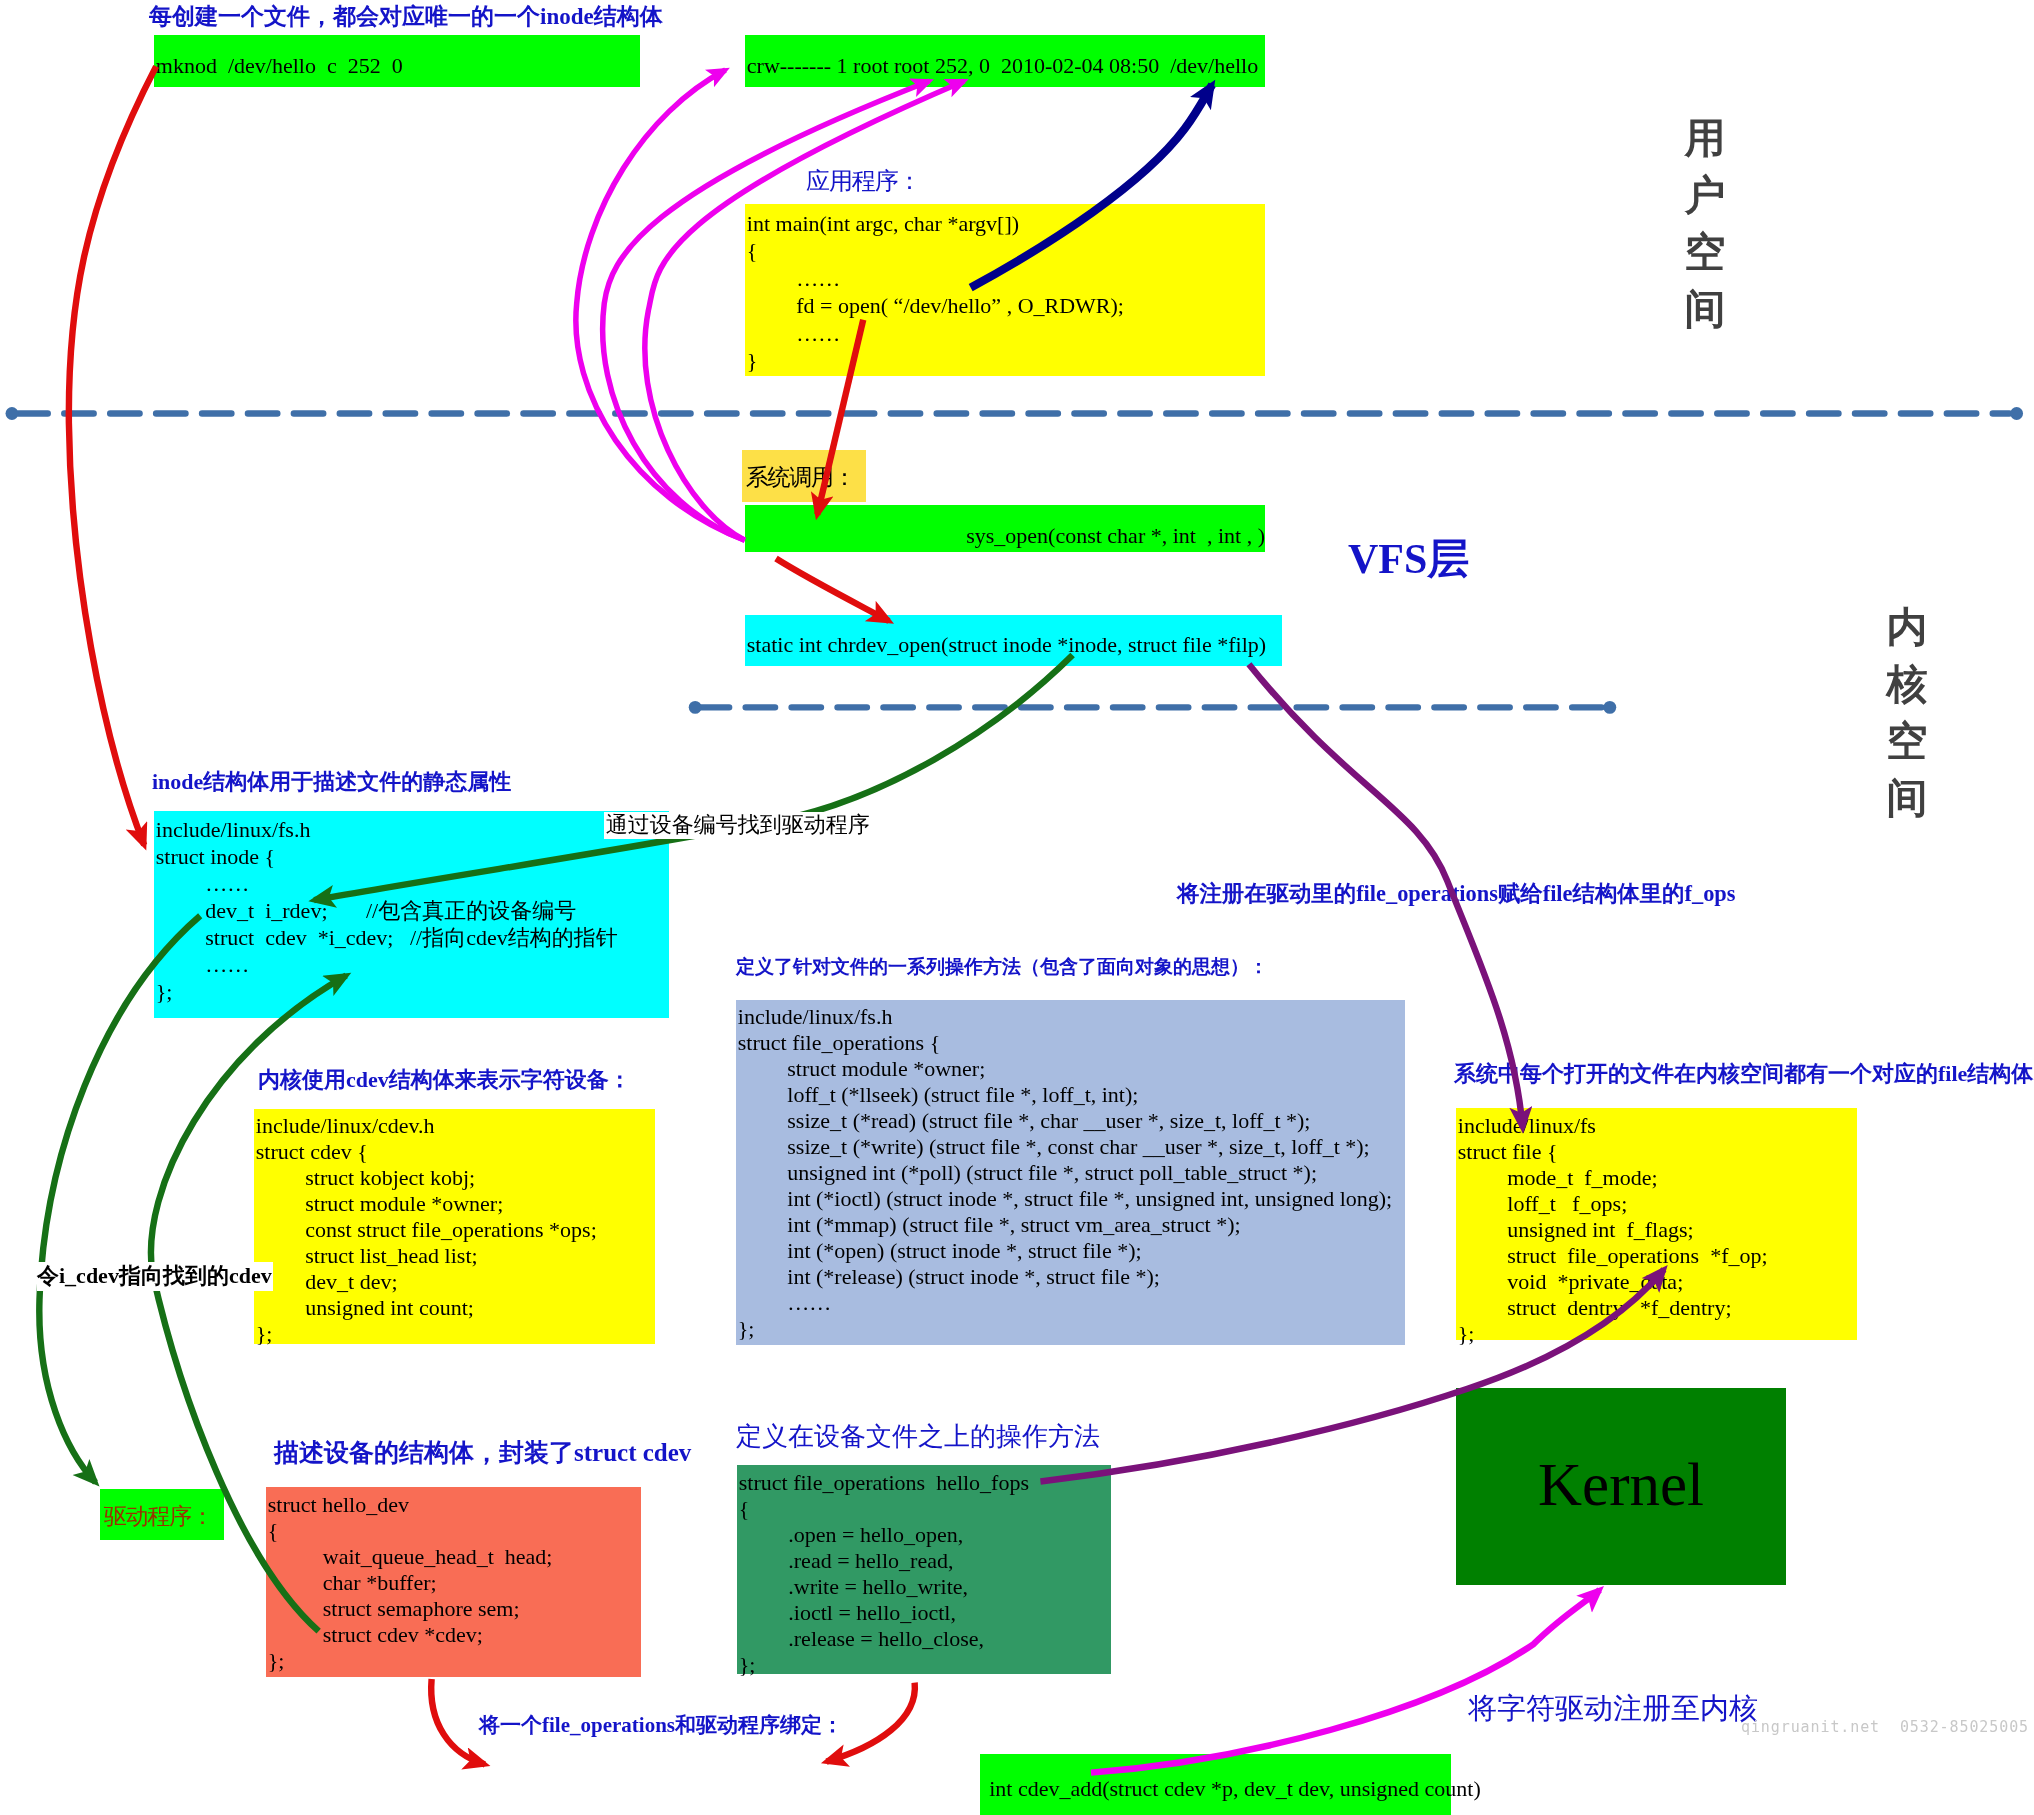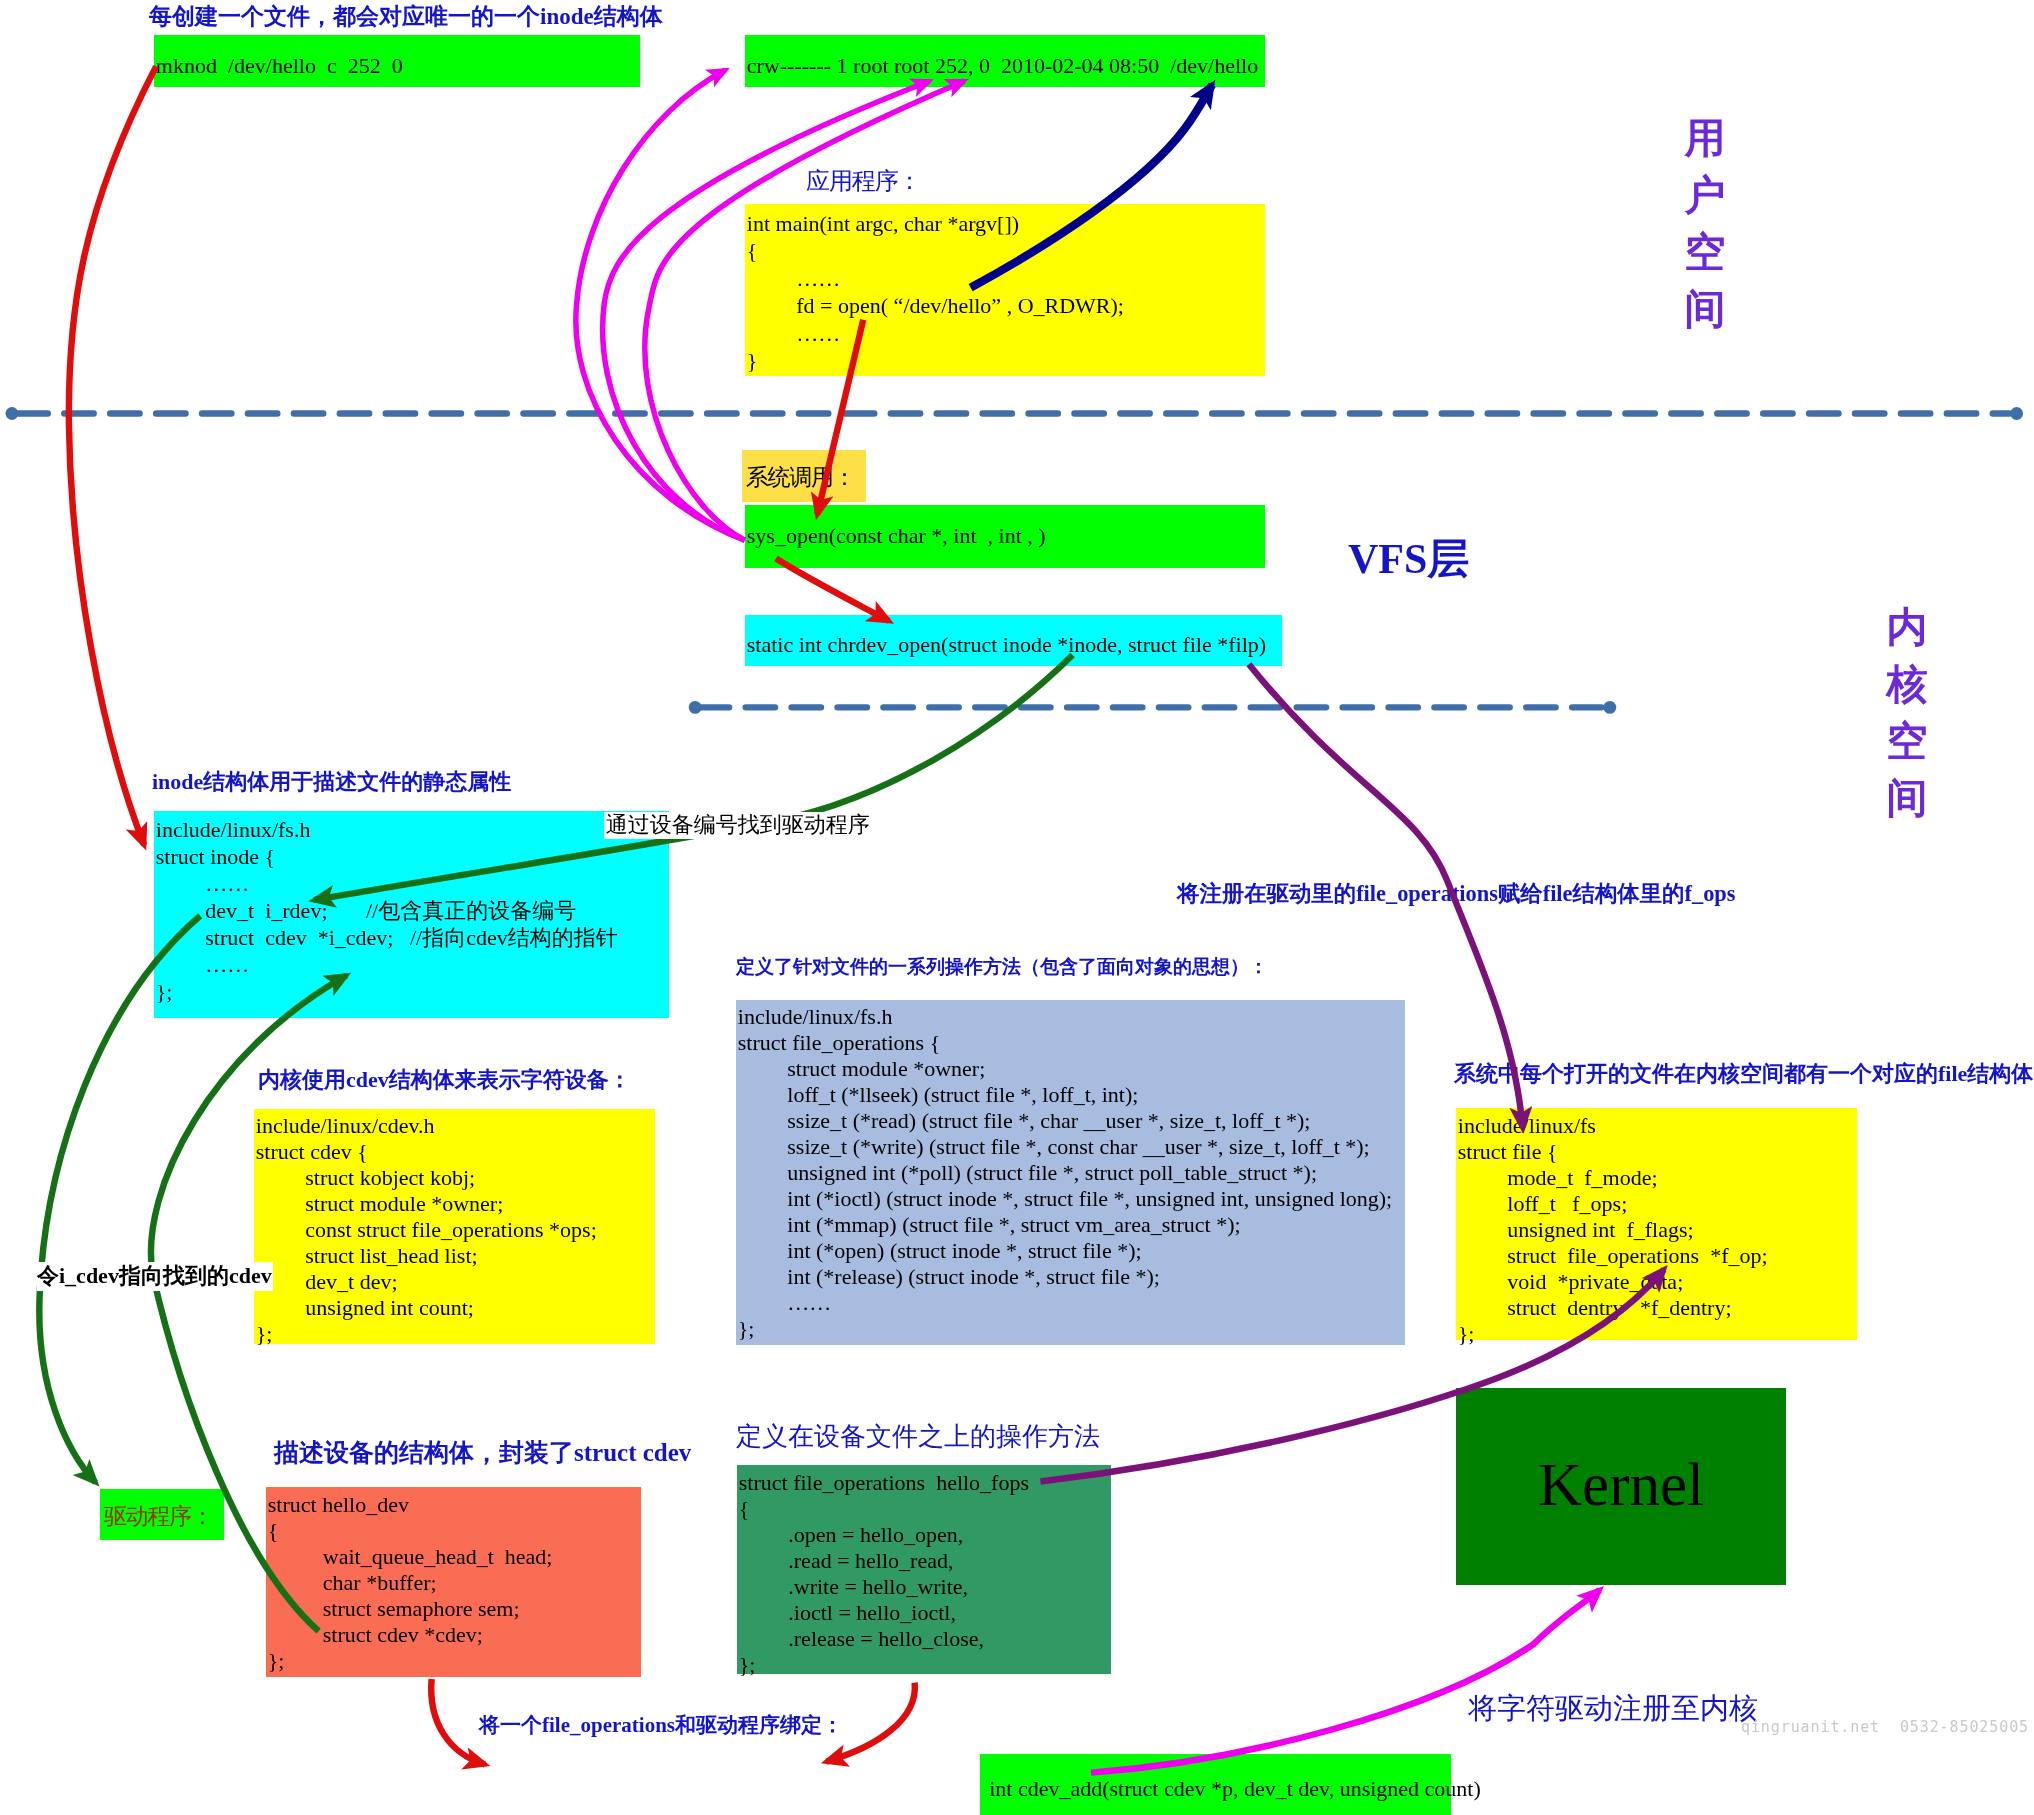--- a/index.html
+++ b/index.html
@@ -2,21 +2,21 @@
 <html style="font-size:14.7px"><head>
 <meta charset="utf-8">
 <style>
   html,body{margin:0;padding:0;background:#ffffff;}
   #page{position:relative;width:2035px;height:1816px;background:#ffffff;overflow:hidden;
         font-family:"Liberation Serif",serif;}
   .box{position:absolute;box-sizing:border-box;white-space:pre;color:#000000;
        font-family:"Liberation Serif",serif;line-height:1.0;}
   .cap{position:absolute;white-space:pre;color:#1414c8;
        font-family:"Liberation Serif",serif;line-height:1.0;}
-  .vlab{position:absolute;color:#6d28d9;font-family:"Liberation Serif",serif;
+  .vlab{position:absolute;color:#404040;font-family:"Liberation Serif",serif;
         font-weight:bold;text-align:center;line-height:1.08;}
   svg.ov{position:absolute;left:0;top:0;width:2035px;height:1816px;pointer-events:none;overflow:visible;z-index:3;}
 </style>
 </head>
 <body>
 
 <div id="page">
 
   <svg class="ov" viewBox="0 0 2216 1977">
     <defs>
@@ -119,22 +119,22 @@
               font-size:22px;padding:5.5px 0 0 1.8px;line-height:27.5px;">int main(int argc, char *argv[])
 {
          ……
          fd = open( “/dev/hello” , O_RDWR);
          ……
 }</div>
 
   <div class="box" style="left:742px;top:450px;width:124px;height:52px;background:#fde047;
               font-size:23px;padding:15.6px 0 0 3.7px;letter-spacing:-1.2px;">系统调用：</div>
 
-  <div class="box" style="left:745px;top:505px;width:520px;height:63px;background:#00ff00;
-              font-size:22px;padding:20px 0 0 1.8px;">sys_open(const char *, int  , int , )</div>
+  <div class="box" style="left:745px;top:505px;width:520px;height:47px;background:#00ff00;
+              font-size:22px;padding:20px 0 0 1.8px;text-align:right;">sys_open(const char *, int  , int , )</div>
 
   <div class="box" style="left:745px;top:615px;width:537px;height:51px;background:#00ffff;
               font-size:22px;padding:19px 0 0 1.8px;">static int chrdev_open(struct inode *inode, struct file *filp)</div>
 
   <div class="box" style="left:154px;top:811px;width:515px;height:207px;background:#00ffff;
               font-size:22px;padding:4.6px 0 0 1.8px;line-height:27px;">include/linux/fs.h
 struct inode {
          ……
          dev_t  i_rdev;       //包含真正的设备编号
          struct  cdev  *i_cdev;   //指向cdev结构的指针

